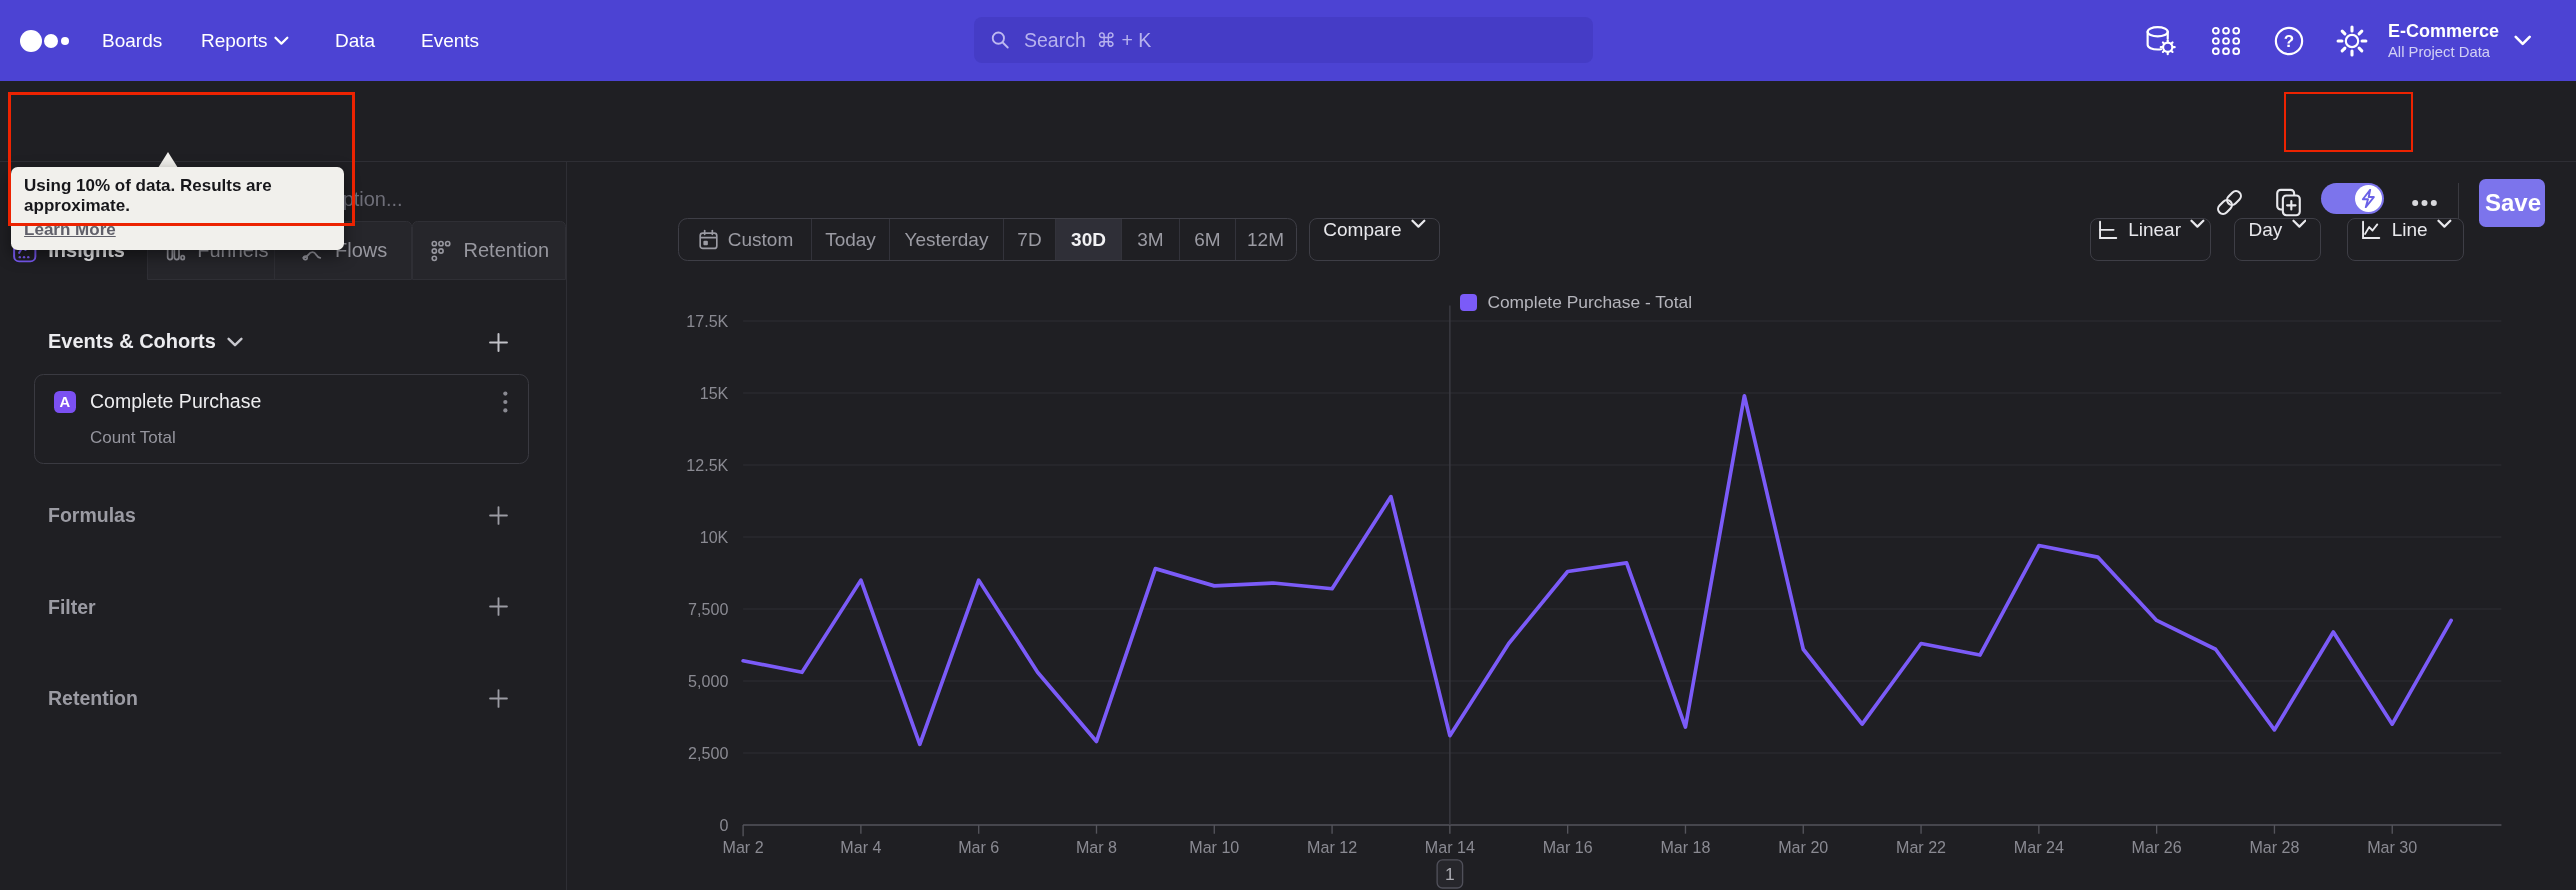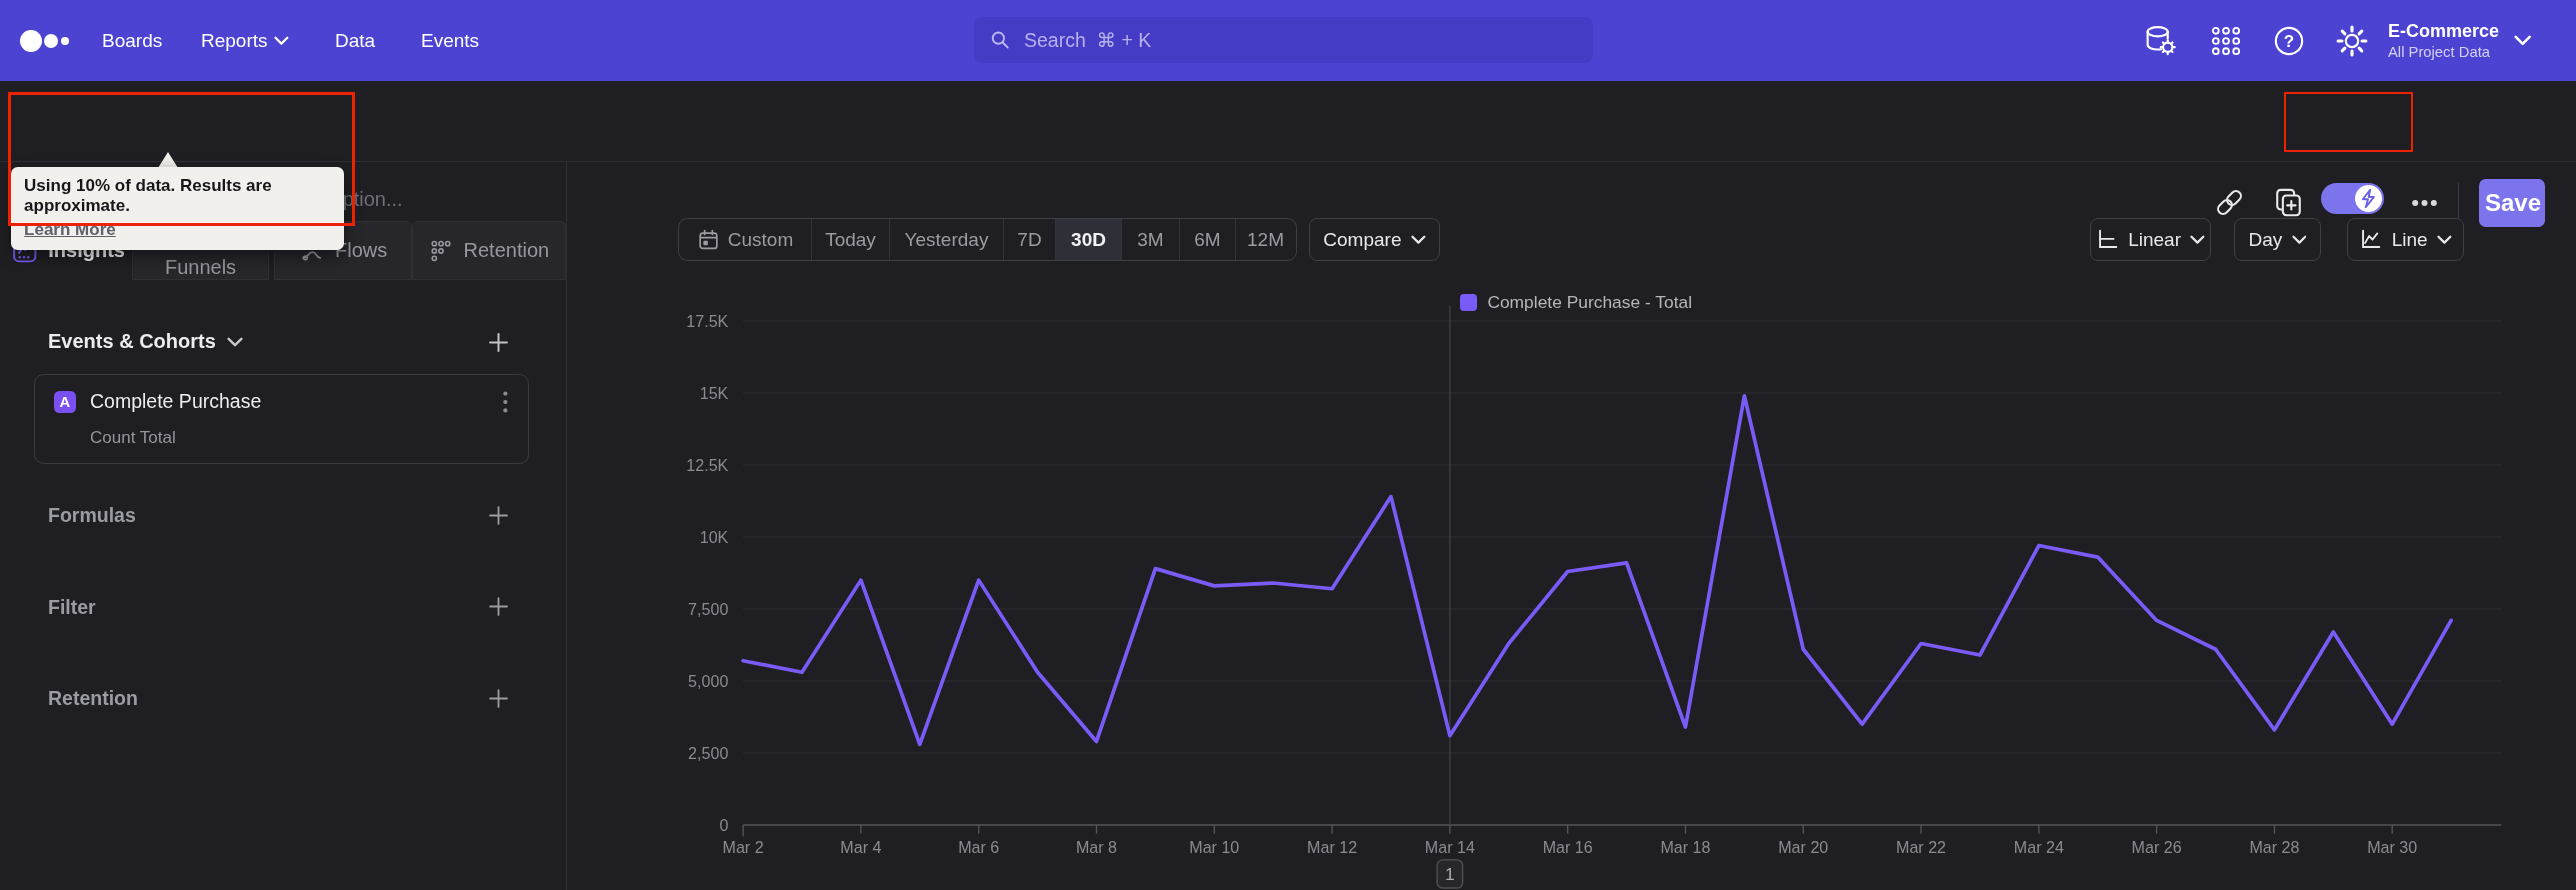--- a/index.html
+++ b/index.html
@@ -74,21 +74,21 @@
     justify-content:center;cursor:pointer;}
 
   
   #range-group{left:678px;top:218px;width:619px;height:43px;border:1.3px solid #3E3E46;
     border-radius:9.4px;box-sizing:border-box;display:flex;overflow:hidden;background:#1F1F23;}
   .seg{height:100%;display:flex;align-items:center;justify-content:center;gap:8px;
     font-size:19px;color:#9B9BA3;cursor:pointer;box-sizing:border-box;}
   .seg + .seg{border-left:1.3px solid #33333B;}
   .seg.active{background:#2F2F37;color:#F2F2F4;font-weight:600;}
   .ctl-btn{top:218px;height:43px;border:1.3px solid #3E3E46;border-radius:8px;box-sizing:border-box;
-    display:flex;align-items:center;justify-content:center;gap:9.4px;font-size:19px;
+    display:flex;align-items:flex-start;justify-content:center;gap:9.4px;font-size:19px;
     color:#E8E8EC;cursor:pointer;background:#1F1F23;}
 
   
   #legend{left:1460px;top:292px;display:flex;align-items:center;gap:10px;}
   #legend-swatch{width:17.4px;height:17.4px;border-radius:4px;background:#7B5BF8;}
   #legend-label{font-size:17.4px;color:#B5B5BC;}
   #chart-svg{left:637px;top:282px;}
   .chev{flex:0 0 auto;}
 </style>
 </head>
@@ -248,21 +248,21 @@
       <rect x="3" y="3" width="30" height="30" rx="7" fill="none" stroke="#7B5BF8" stroke-width="2.8"></rect>
       <polyline points="10,21 15,13 19,17 26,10" fill="none" stroke="#7B5BF8" stroke-width="2.8" stroke-linecap="round" stroke-linejoin="round"></polyline>
       <g fill="#7B5BF8">
           <circle cx="11" cy="27" r="1.7"></circle>
           <circle cx="17" cy="27" r="1.7"></circle>
           <circle cx="23" cy="27" r="1.7"></circle>
         </g>
     </svg>
     <span>Insights</span>
   </div>
-  <div class="abs tab inactive" style="left:132px;width:137px;flex-direction:column;">
+  <div class="abs tab inactive" style="left:147px;width:137px;">
     <svg width="24" height="24" viewBox="0 0 36 36">
       <g fill="none" stroke="#97979F" stroke-width="2.6">
         <rect x="7" y="5" width="7" height="26" rx="3.5"></rect>
         <rect x="17" y="13" width="7" height="18" rx="3.5"></rect>
         <rect x="27" y="25" width="5" height="6" rx="2.5"></rect>
       </g>
     </svg>
     <span>Funnels</span>
   </div>
   <div class="abs tab inactive" style="left:274px;width:138px;">

